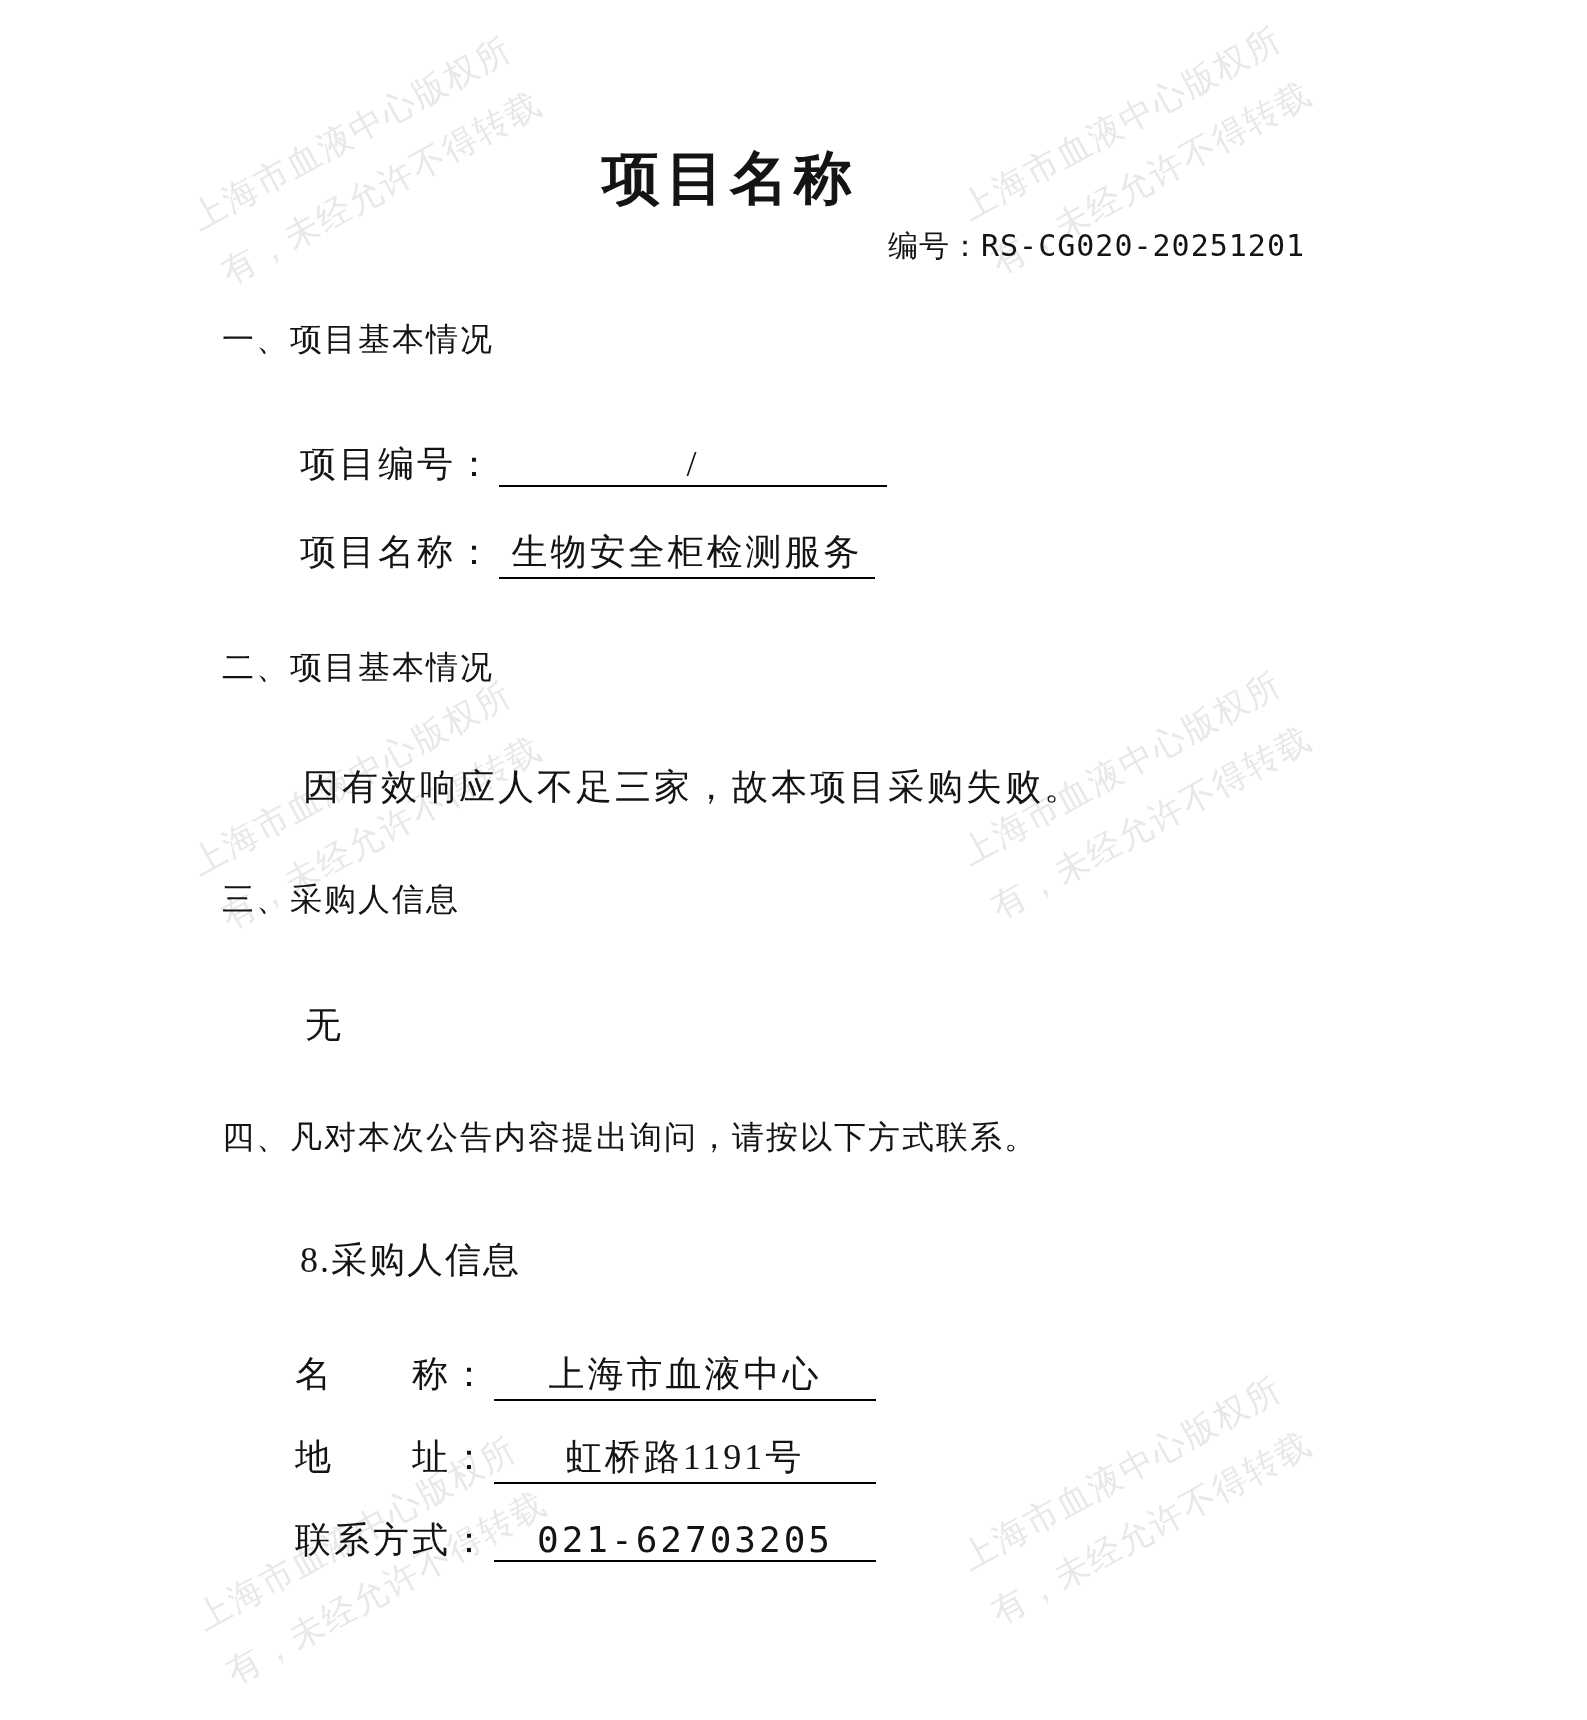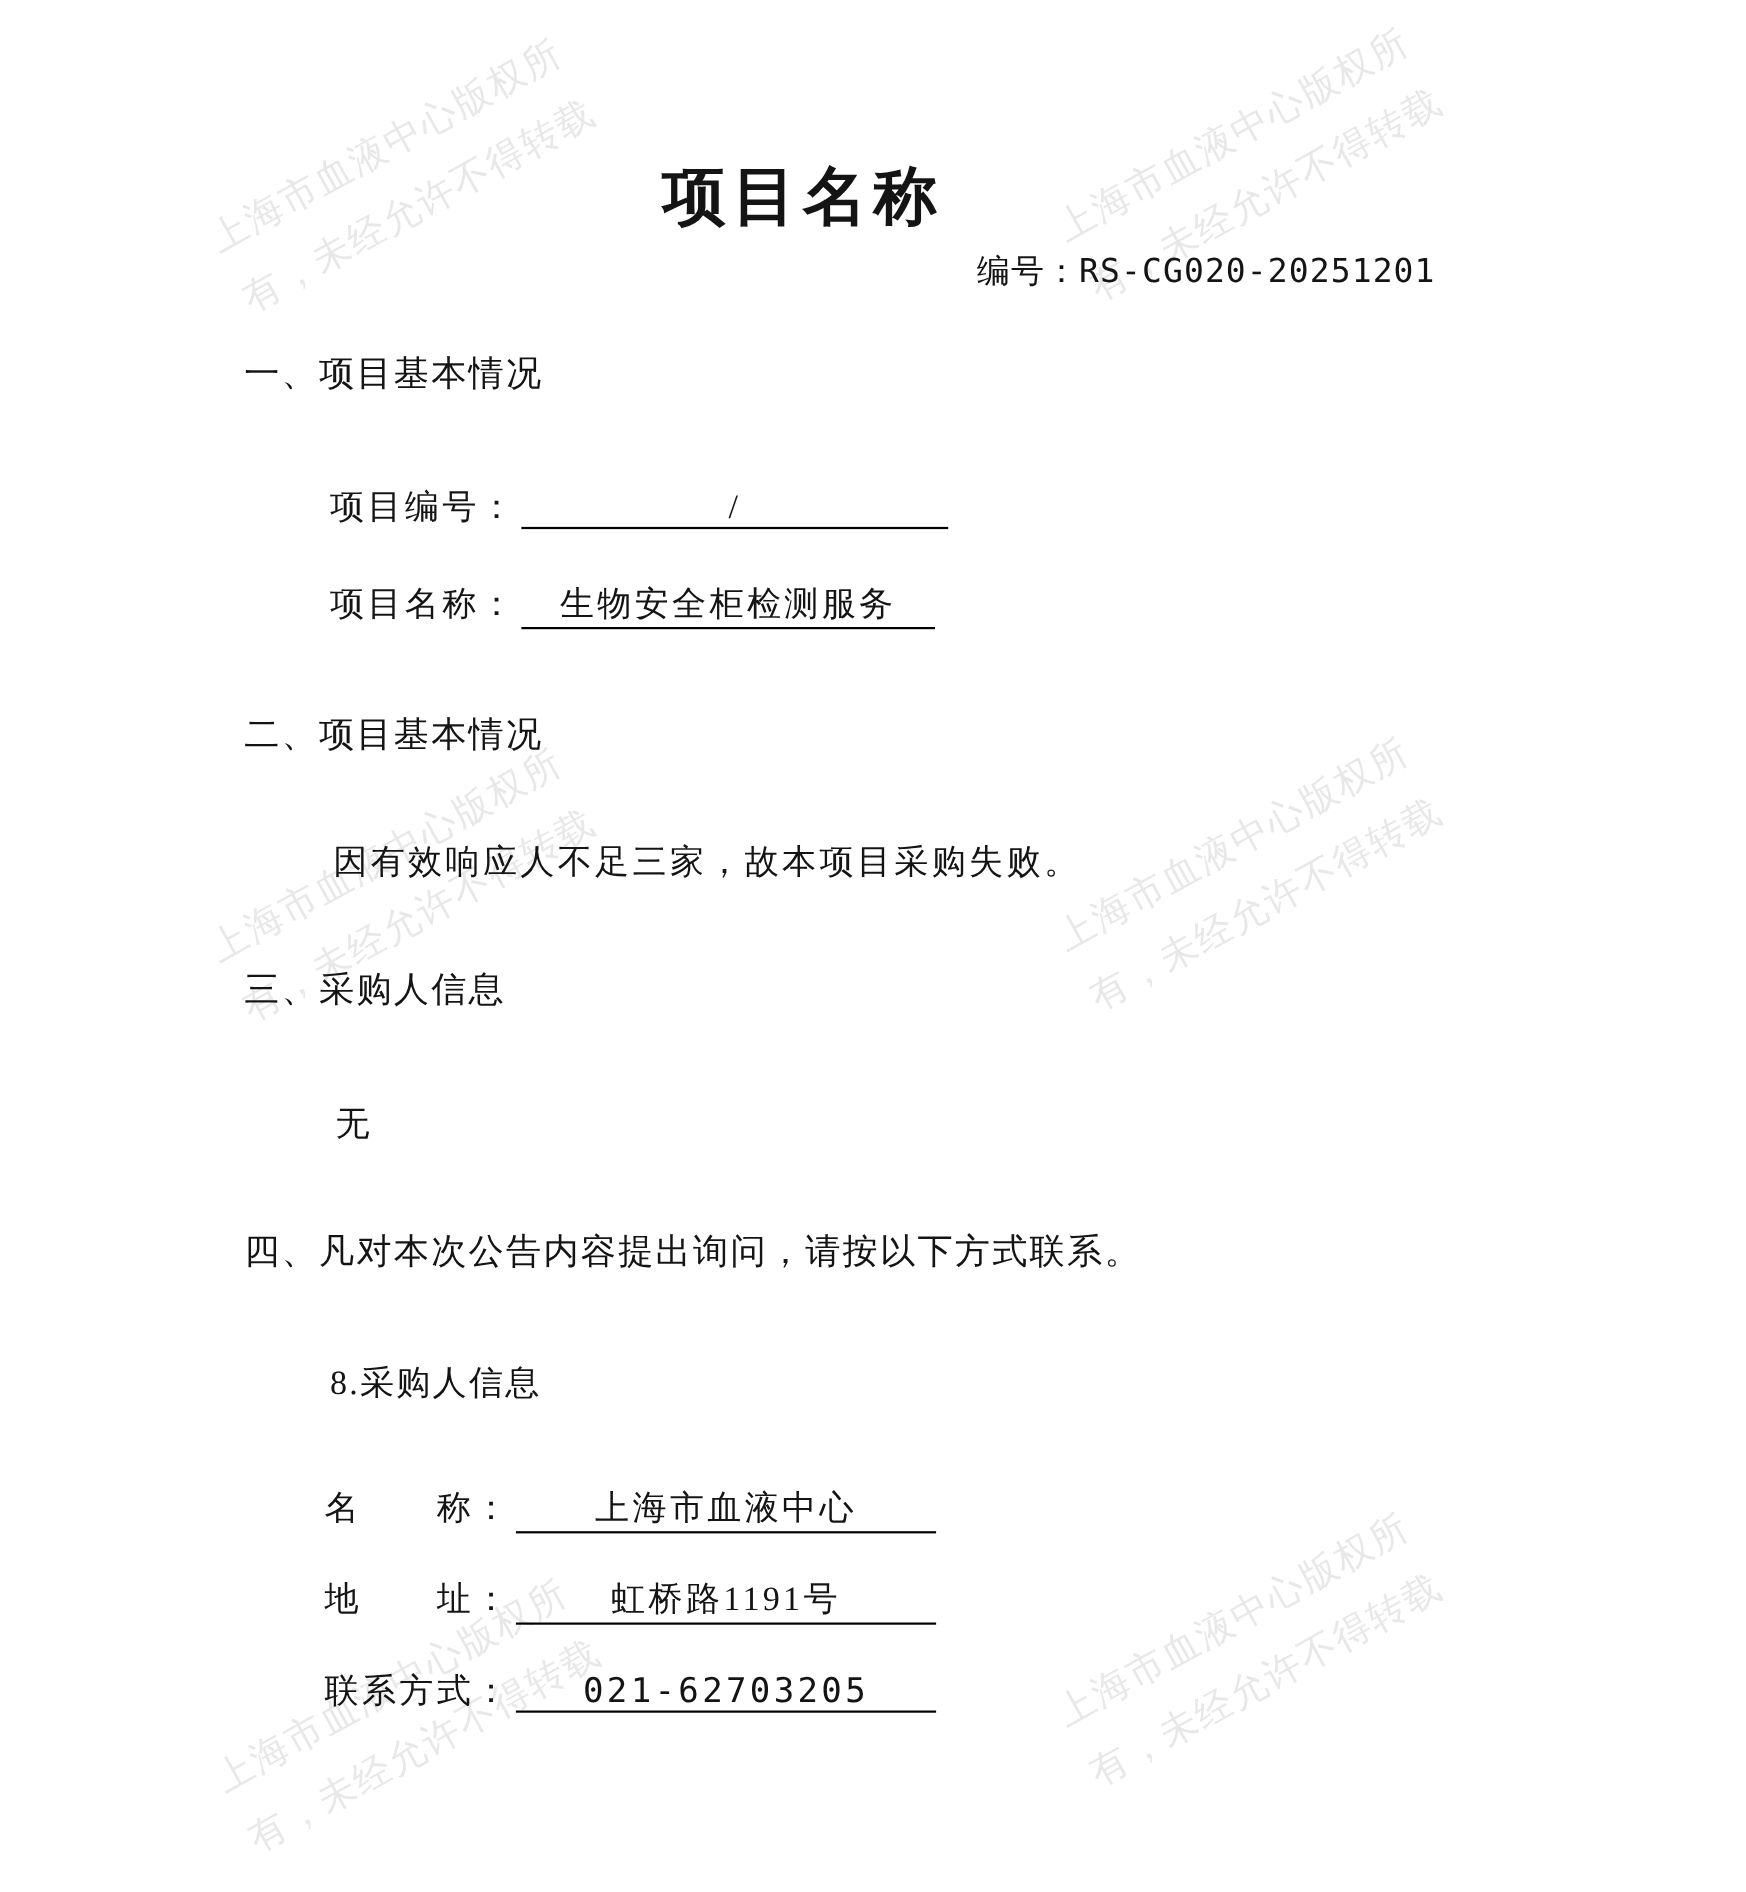--- a/index.html
+++ b/index.html
@@ -43,21 +43,21 @@
   .mono{font-family:"DejaVu Sans Mono","Liberation Mono",monospace;}
   .h{
     left:222px;
     font-family:"Liberation Sans","DejaVu Sans",sans-serif;
     font-weight:400;font-size:32px;letter-spacing:2px;
   }
   .h-1{top:318px;}
   .h-2{top:646px;}
   .h-3{top:878px;}
   .h-4{top:1116px;}
-  .bodytext{font-size:31px;letter-spacing:3px;}
+  .bodytext{font-size:36px;letter-spacing:3px;}
   .f-1{top:440px;left:300px;}
   .f-2{top:528px;left:300px;}
   .blank{
     display:inline-block;
     border-bottom:2px solid #000;
     text-align:center;
     margin-left:4px;
     letter-spacing:3px;
   }
   .blank-w1{width:388px;}

